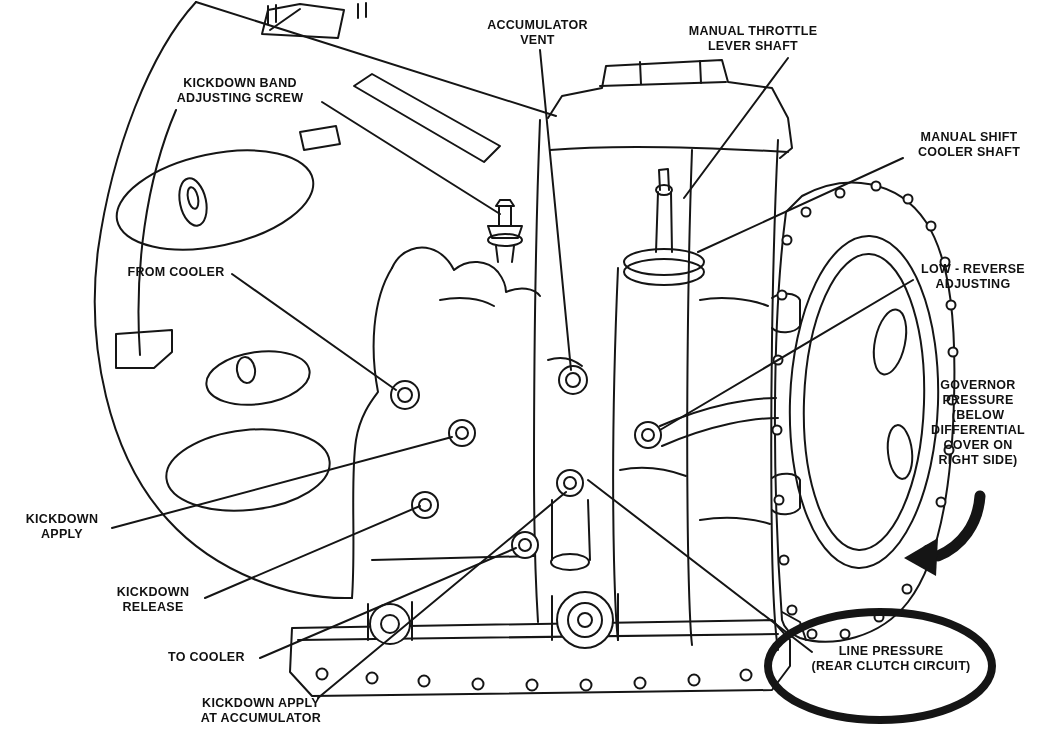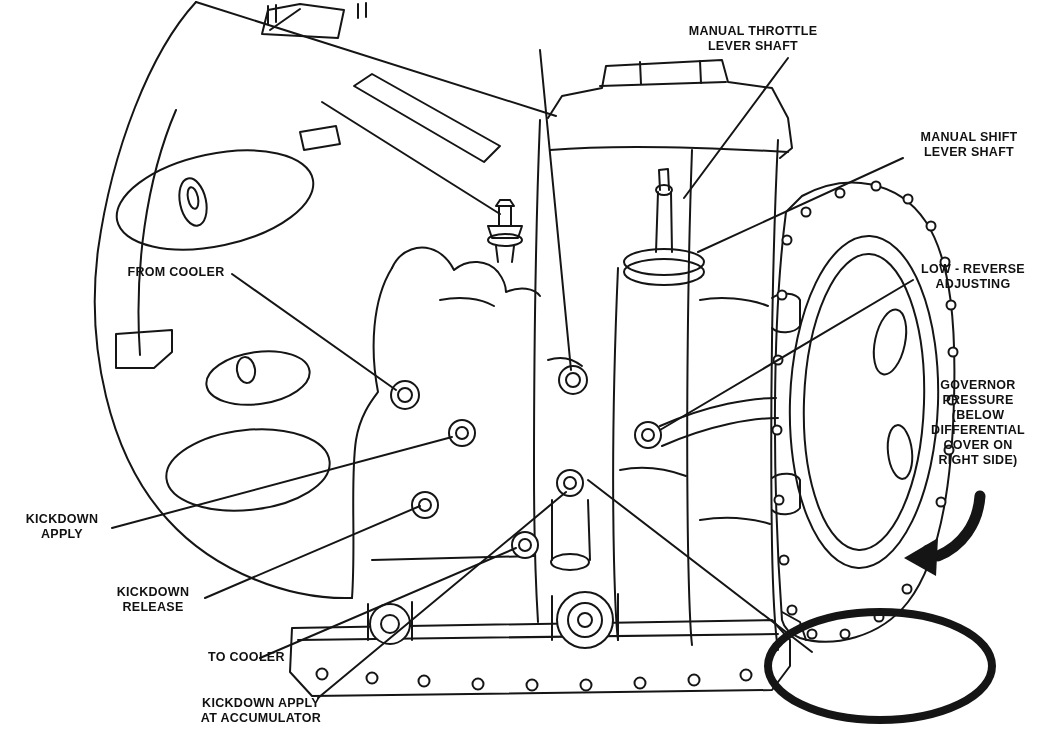--- a/index.html
+++ b/index.html
@@ -209,34 +209,40 @@
     </g>
 
     <g>
       <path d="M 980,496 C 978,524 962,546 938,556" fill="none" stroke="#151515" stroke-width="11" stroke-linecap="round"></path>
       <polygon points="938,538 904,558 936,576" fill="#151515" stroke="none"></polygon>
     </g>
 
     <ellipse cx="880" cy="666" rx="112" ry="54" fill="none" stroke="#151515" stroke-width="8"></ellipse>
   </svg>
 
+  <div class="label" style="left:155px; top:76px;  width:170px;">KICKDOWN BAND
+ADJUSTING SCREW</div>
+  <div class="label" style="left:465px; top:18px;  width:145px;">ACCUMULATOR
+VENT</div>
   <div class="label" style="left:668px; top:24px;  width:170px;">MANUAL THROTTLE
 LEVER SHAFT</div>
   <div class="label" style="left:905px; top:130px; width:128px;">MANUAL SHIFT
-LEVER SHAFT</div>
+COOLER SHAFT</div>
   <div class="label left-align" style="left:120px; top:265px; width:112px;text-align:center;">FROM COOLER</div>
   <div class="label" style="left:912px; top:262px; width:122px;">LOW - REVERSE
 ADJUSTING</div>
   <div class="label" style="left:920px; top:378px; width:116px;">GOVERNOR
 PRESSURE
 (BELOW
 DIFFERENTIAL
 COVER ON
 RIGHT SIDE)</div>
   <div class="label" style="left:12px;  top:512px; width:100px;">KICKDOWN
 APPLY</div>
   <div class="label" style="left:103px; top:585px; width:100px;">KICKDOWN
 RELEASE</div>
-  <div class="label left-align" style="left:168px; top:650px; width:92px;margin-left:40px;">TO COOLER</div>
+  <div class="label left-align" style="left:168px; top:650px; width:92px;">TO COOLER</div>
   <div class="label" style="left:185px; top:696px; width:152px;">KICKDOWN APPLY
 AT ACCUMULATOR</div>
+  <div class="label" style="left:798px; top:644px; width:186px;">LINE PRESSURE
+(REAR CLUTCH CIRCUIT)</div>
 
 </div>
 
 </body></html>

